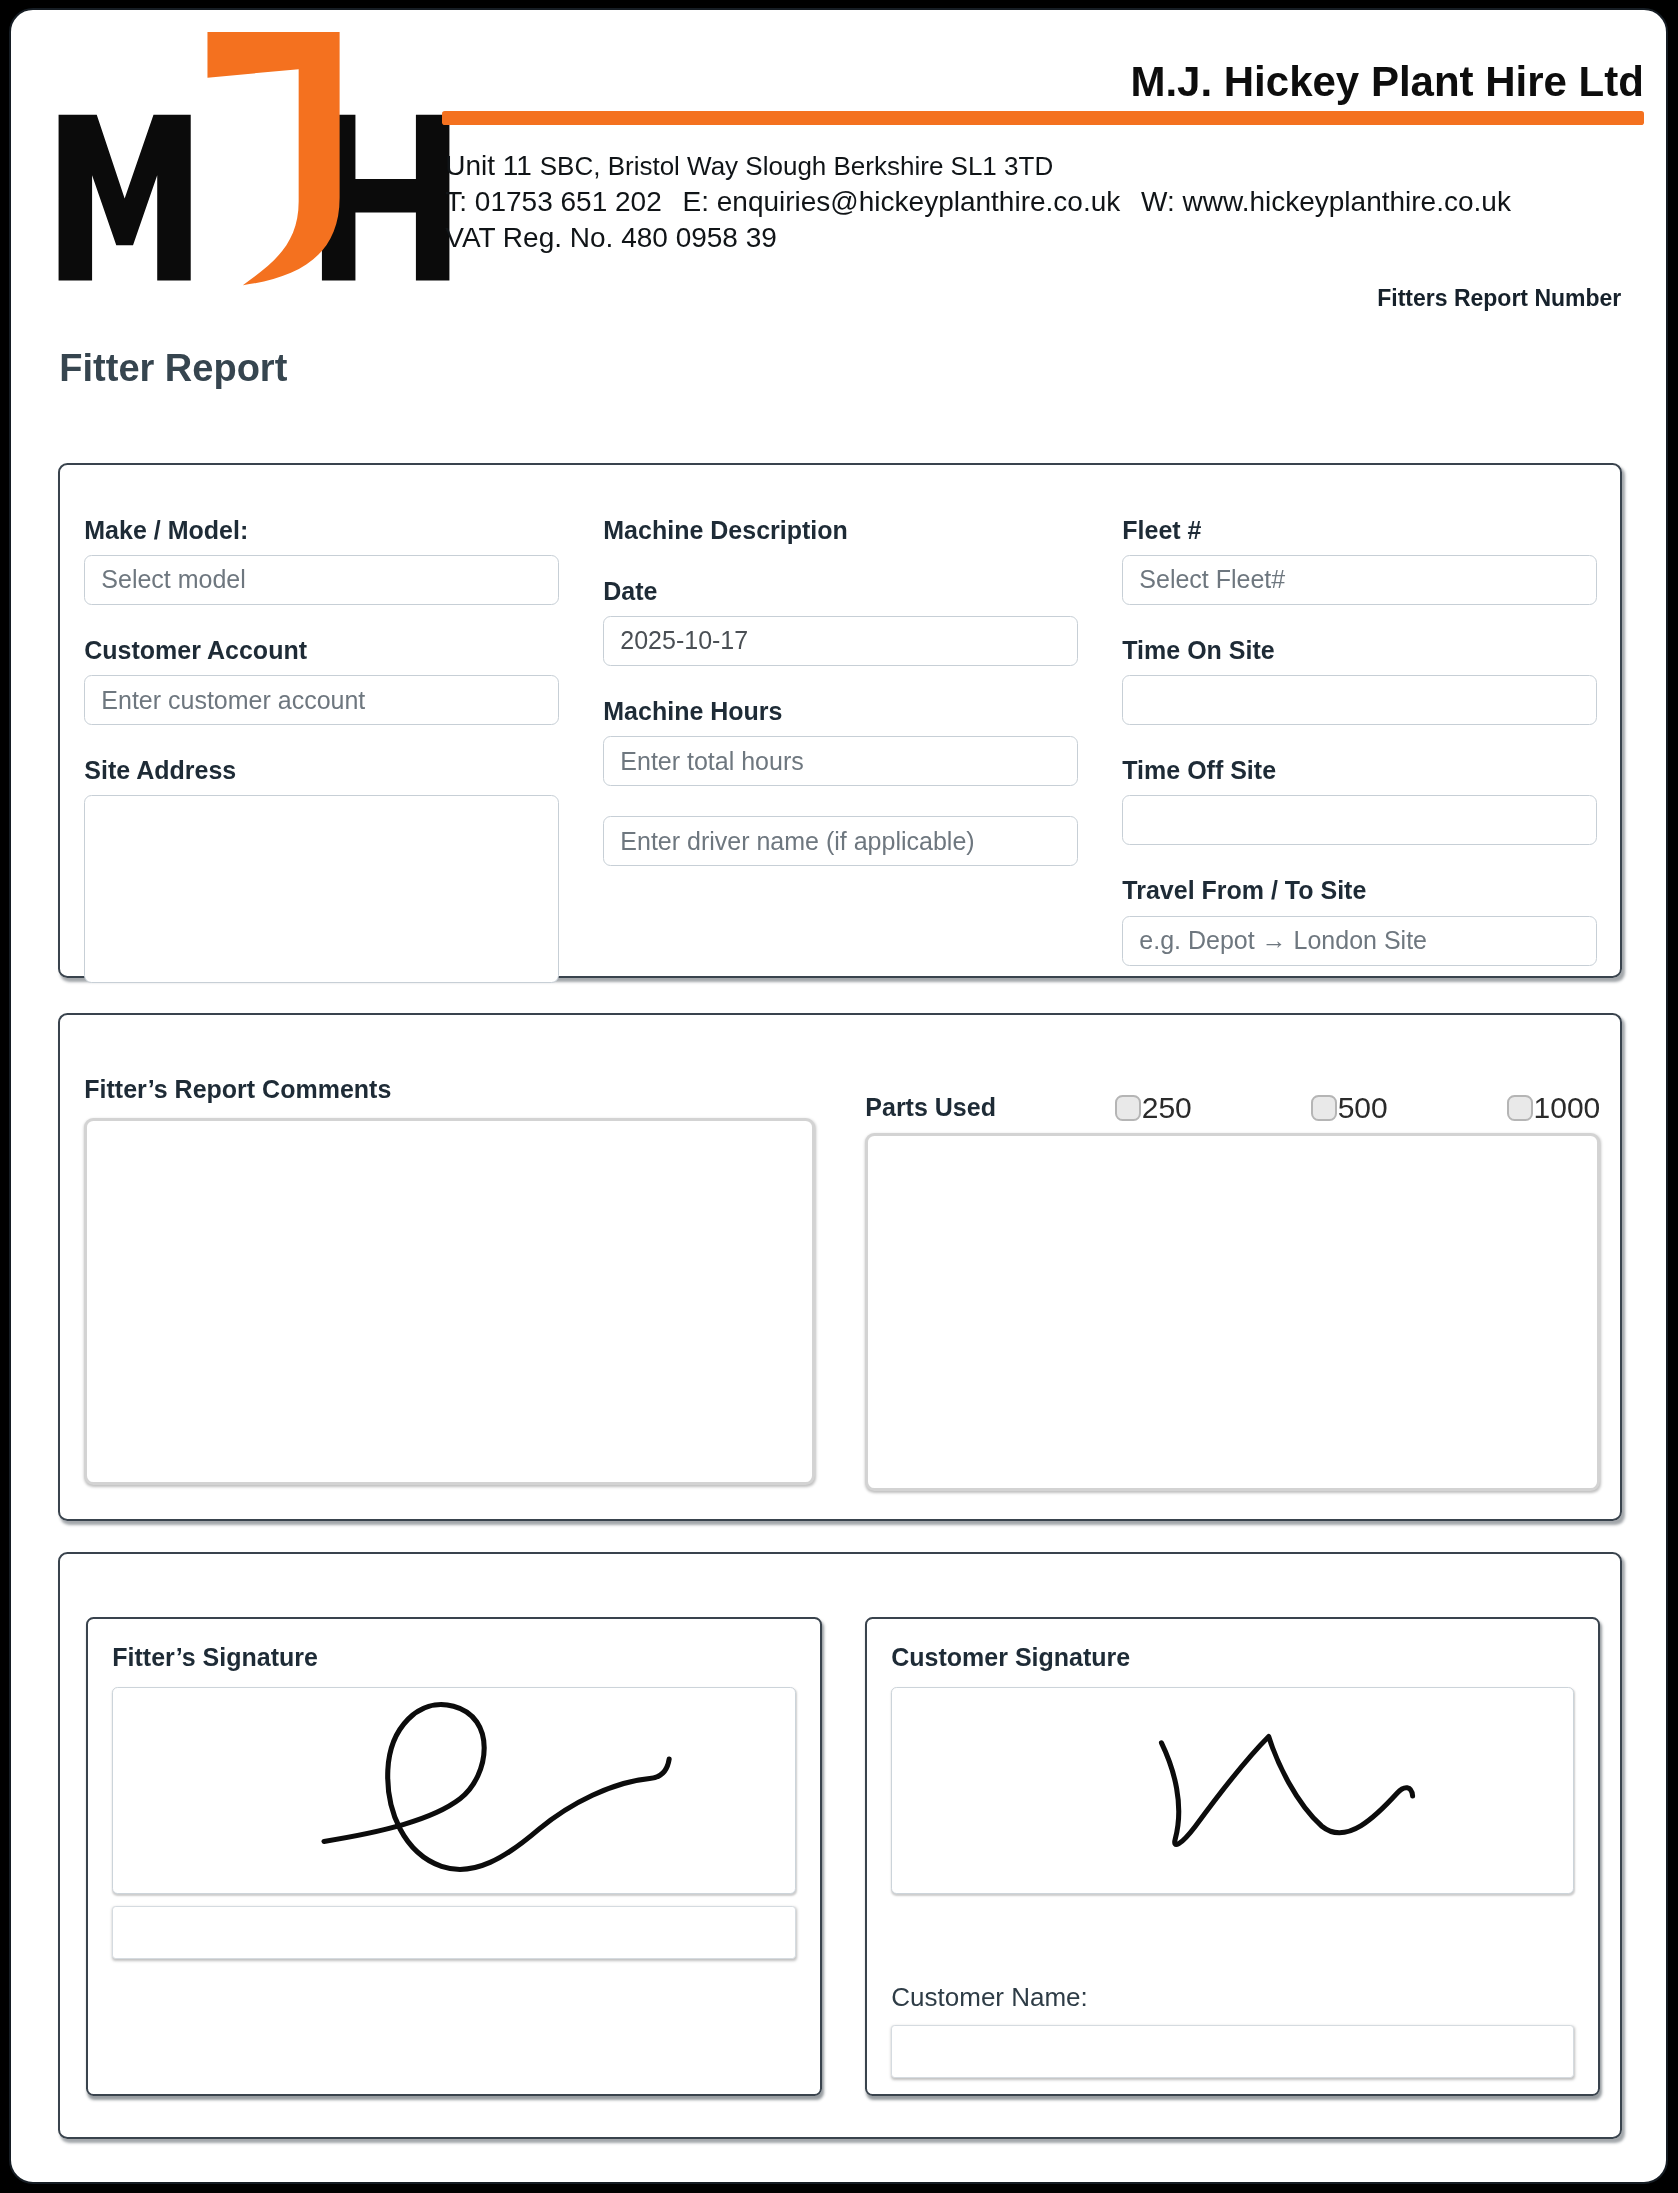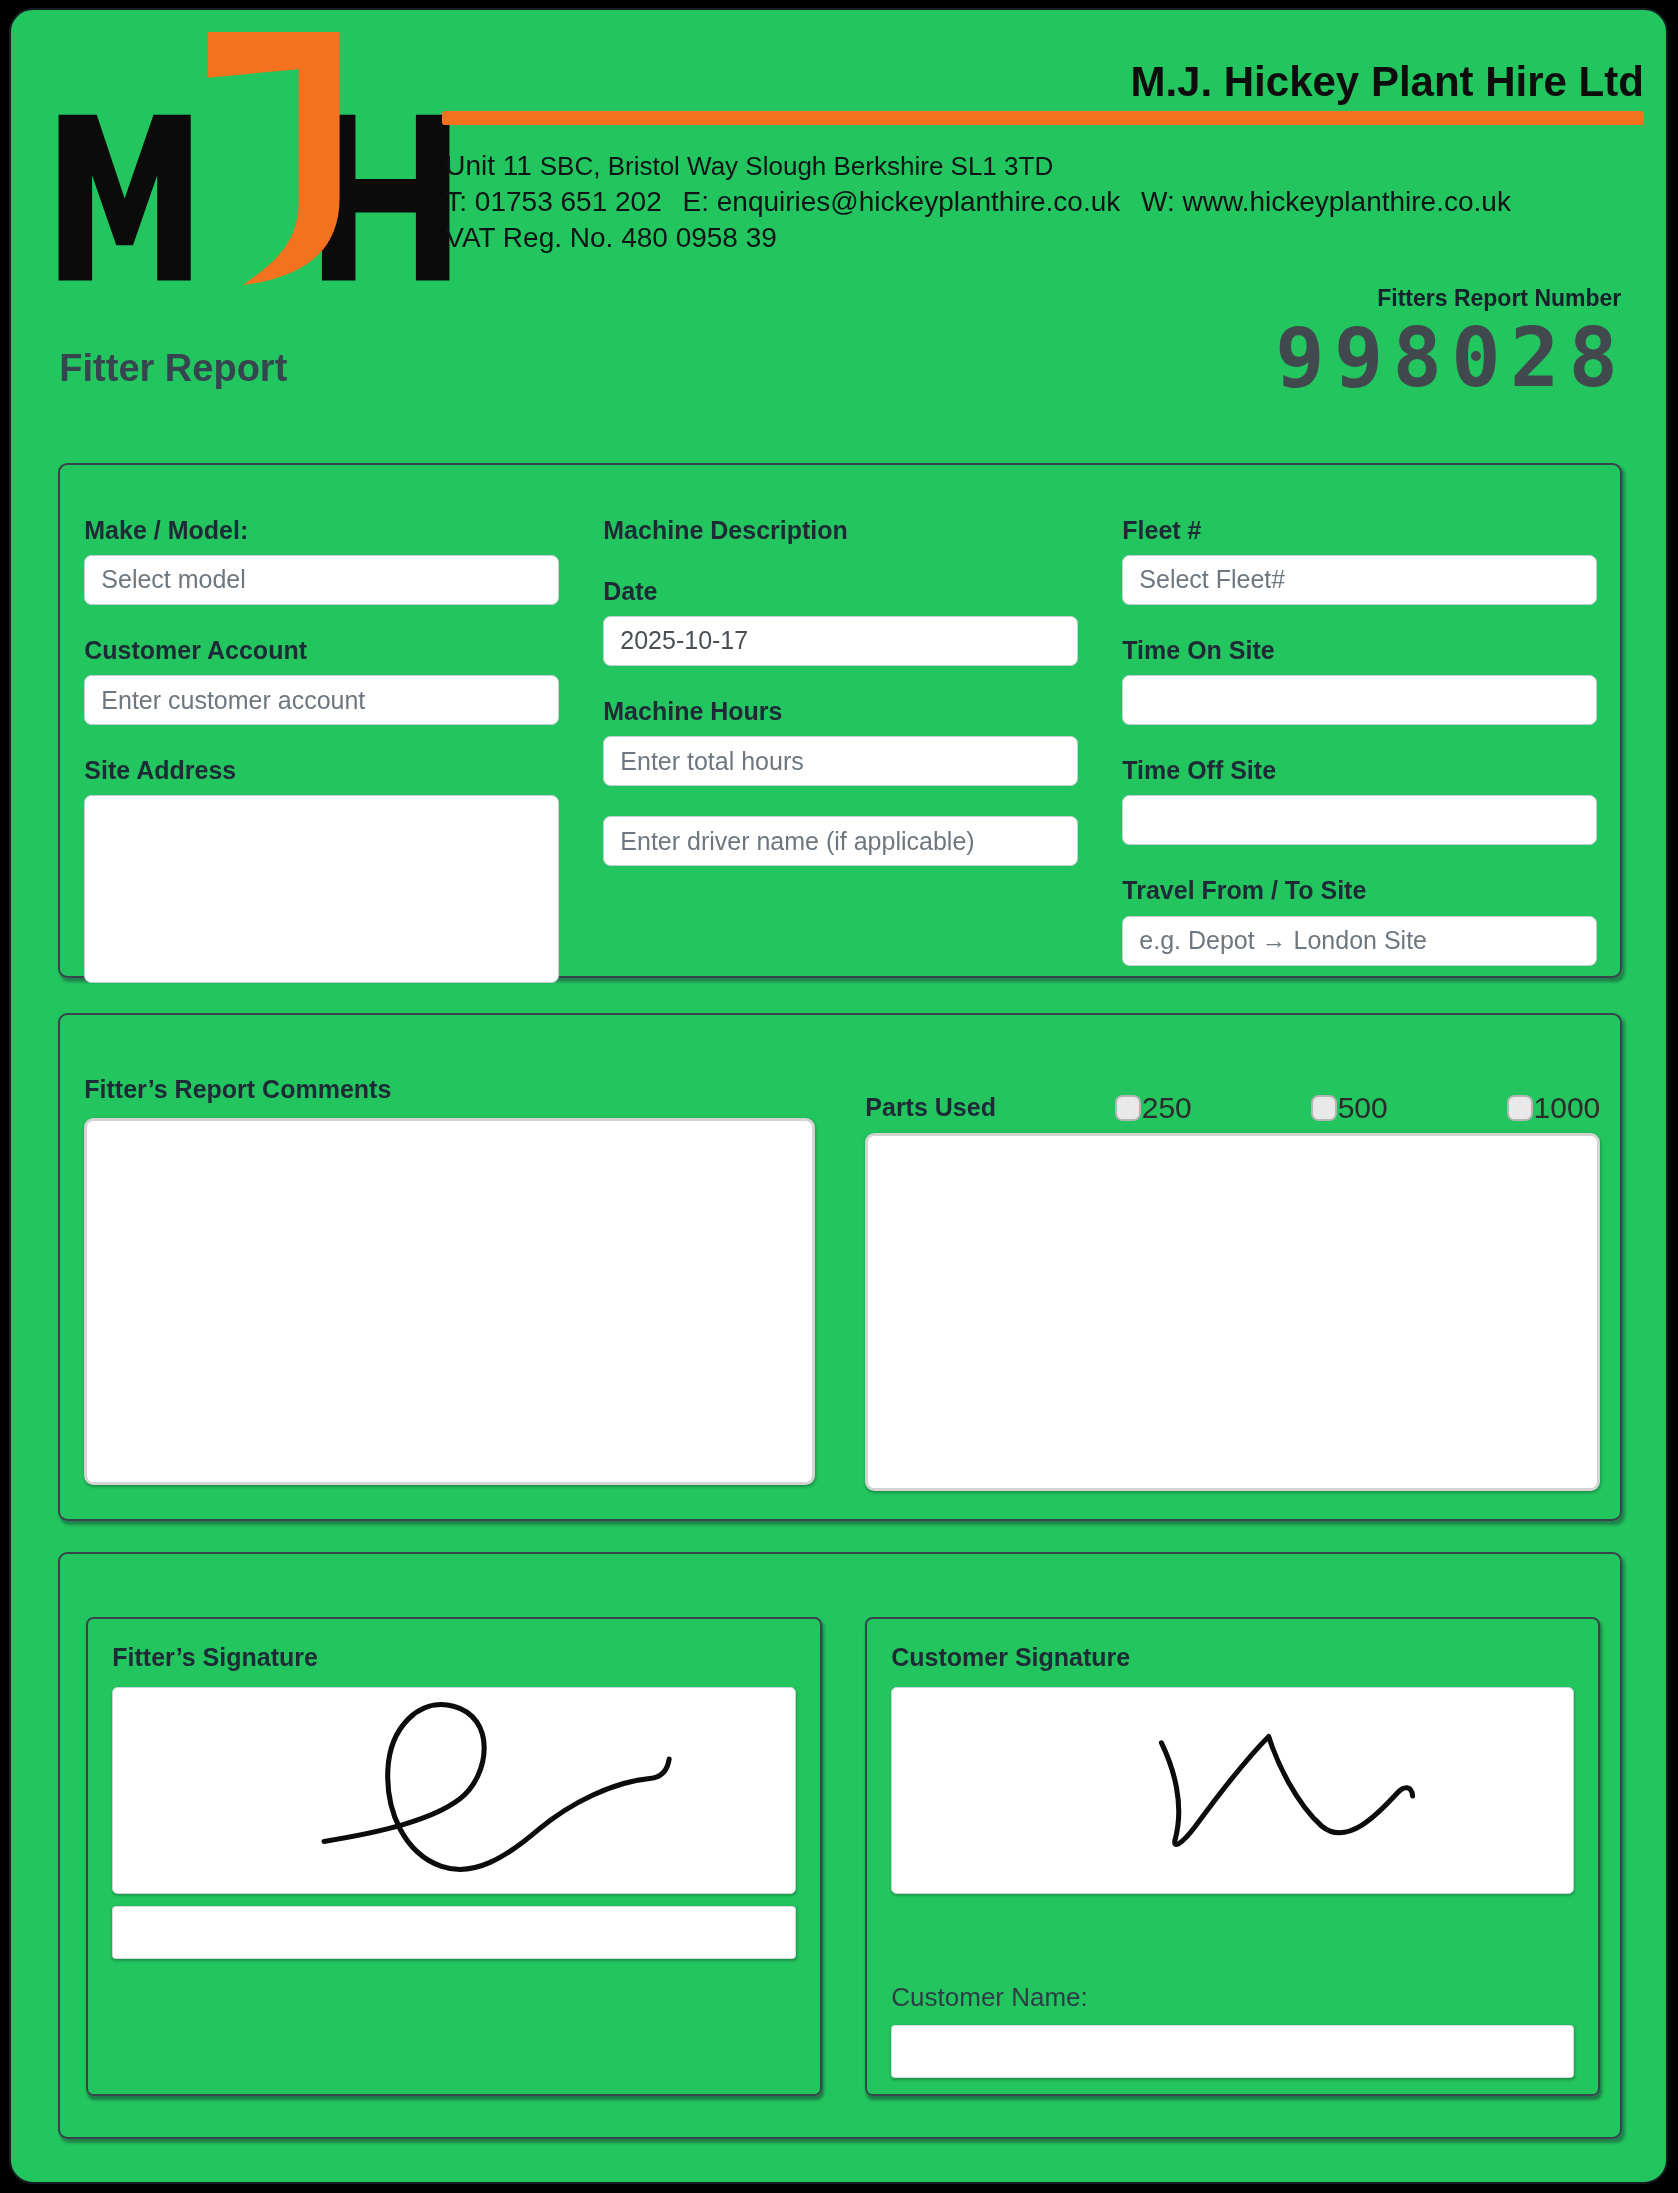--- a/index.html
+++ b/index.html
@@ -6,21 +6,21 @@
   html,body { width: 100%; }
   body {
     background: #000;
     font-family: "Liberation Sans", sans-serif;
     width: 1678px; height: 2194px;
     position: relative;
   }
   .page {
     position: absolute; left: 9.3px; top: 7.5px;
     width: 1659px; height: 2176px;
-    background: #22c55e;
+    background: #ffffff;
     border: 2.8px solid #161d24;
     border-radius: 24px;
   }
   
   .logo { position: absolute; left: 47px; top: 9.3px; }
   .company-name {
     position: absolute; right: 22.4px; top: 48px;
     font-size: 42px; font-weight: 700; color: #0d0d0d;
     letter-spacing: 0px;
   }
@@ -149,21 +149,20 @@
     </div>
     <div class="contact-line">
       <span>T: 01753 651 202</span>
       <span>E: enquiries@hickeyplanthire.co.uk</span>
       <span>W: www.hickeyplanthire.co.uk</span>
     </div>
     <div>VAT Reg. No. 480 0958 39</div>
   </div>
 
   <div class="report-num-label">Fitters Report Number</div>
-  <div class="report-num">998028</div>
   <div class="page-title">Fitter Report</div>
 
   <div class="section section-1">
     <div class="cols">
       <div class="col">
         <div class="field">
           <span class="field-label">Make / Model:</span>
           <input class="text-input" placeholder="Select model" style="">
         </div>
         <div class="field">

